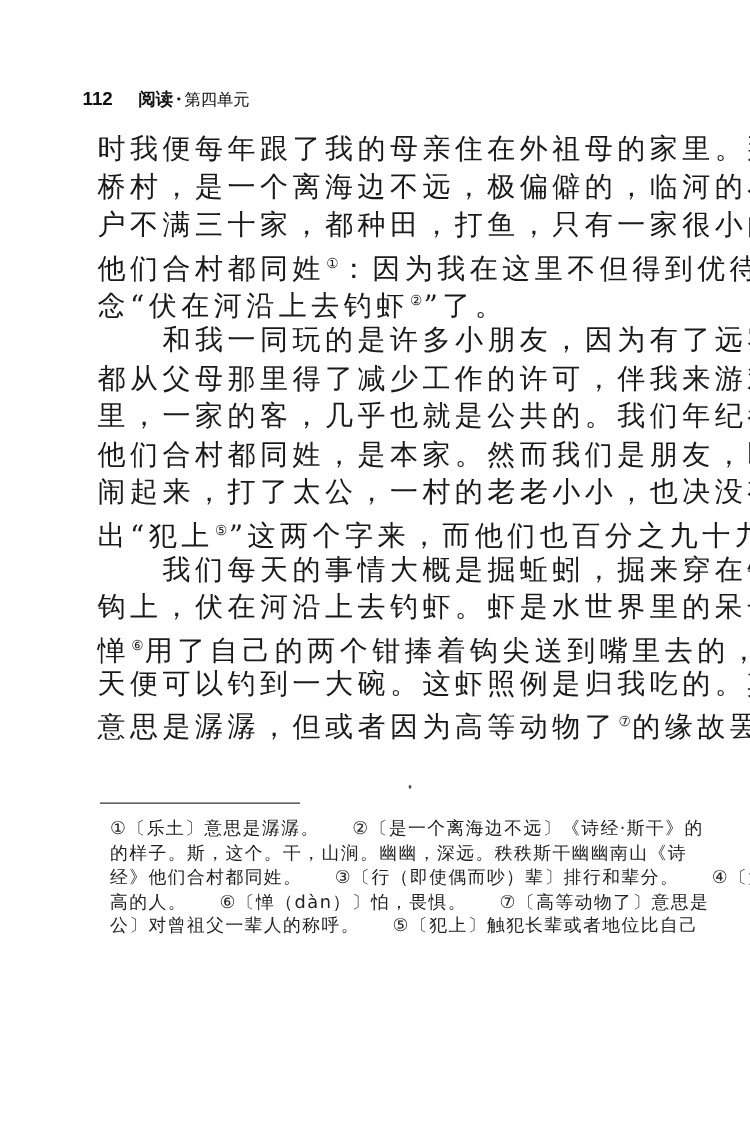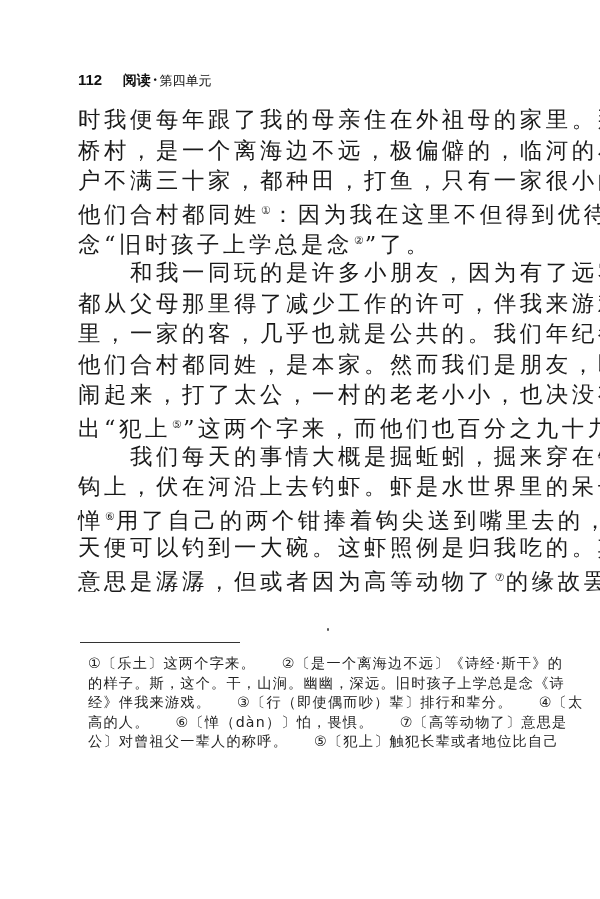--- a/index.html
+++ b/index.html
@@ -10,21 +10,21 @@
     body {
       width: 600px;
       height: 899px;
       position: relative;
       overflow: hidden;
       color: #1a1a1a;
       font-family: "DejaVu Serif", "Liberation Serif", serif;
     }
     .page-header {
       position: absolute;
-      left: 78px;
+      left: 66px;
       top: 70px;
       font-size: 14px;
       line-height: 20px;
       white-space: nowrap;
       color: #111;
     }
     .page-number {
       font-family: "Liberation Sans", "DejaVu Sans", sans-serif;
       font-weight: bold;
       font-size: 15px;
@@ -106,36 +106,36 @@
 <div class="page-header">
   <span class="page-number">112</span>
   <span class="unit-title">阅读</span><span class="unit-sep">·</span><span class="unit-sub">第四单元</span>
 </div>
 
 <div class="body-text">
   <span class="line"><span>时我便每年跟了我的母亲住在外祖母的家里。那地方叫平</span></span>
   <span class="line"><span>桥村，是一个离海边不远，极偏僻的，临河的小村庄；住</span></span>
   <span class="line"><span>户不满三十家，都种田，打鱼，只有一家很小的杂货店。</span></span>
   <span class="line"><span>他们合村都同姓</span><sup class="fn">①</sup><span>：因为我在这里不但得到优待，又可以免</span></span>
-  <span class="line"><span>念“旧时孩子上学总是念</span><sup class="fn">②</sup><span>”了。</span></span>
+  <span class="line"><span>念“伏在河沿上去钓虾</span><sup class="fn">②</sup><span>”了。</span></span>
   <span class="line indent"><span>和我一同玩的是许多小朋友，因为有了远客，他们也</span></span>
   <span class="line"><span>都从父母那里得了减少工作的许可，伴我来游戏。在小村</span></span>
   <span class="line"><span>里，一家的客，几乎也就是公共的。我们年纪都相仿，但</span></span>
   <span class="line"><span>他们合村都同姓，是本家。然而我们是朋友，即使偶而吵</span></span>
   <span class="line"><span>闹起来，打了太公，一村的老老小小，也决没有一个会想</span></span>
   <span class="line"><span>出“犯上</span><sup class="fn">⑤</sup><span>”这两个字来，而他们也百分之九十九不识字。</span></span>
   <span class="line indent"><span>我们每天的事情大概是掘蚯蚓，掘来穿在铜丝做的小</span></span>
   <span class="line"><span>钩上，伏在河沿上去钓虾。虾是水世界里的呆子，决不</span></span>
   <span class="line"><span>惮</span><sup class="fn">⑥</sup><span>用了自己的两个钳捧着钩尖送到嘴里去的，所以不半</span></span>
   <span class="line"><span>天便可以钓到一大碗。这虾照例是归我吃的。其次便是一</span></span>
   <span class="line"><span>意思是潺潺，但或者因为高等动物了</span><sup class="fn">⑦</sup><span>的缘故罢，黄牛、水</span></span>
 </div>
 
 <div class="speck"></div>
 <div class="rule"></div>
 
 <div class="footnotes">
-  <span class="fline"><span>①〔乐土〕这两个字来。</span><span class="gap"></span><span>②〔是一个离海边不远〕《诗经·斯干》的</span></span>
-  <span class="fline"><span>的样子。斯，这个。干，山涧。幽幽，深远。旧时孩子上学总是念《诗</span></span>
-  <span class="fline"><span>经》伴我来游戏。</span><span class="gap"></span><span>③〔行（即使偶而吵）辈〕排行和辈分。</span><span class="gap"></span><span>④〔太</span></span>
+  <span class="fline"><span>①〔乐土〕意思是潺潺。</span><span class="gap"></span><span>②〔是一个离海边不远〕《诗经·斯干》的</span></span>
+  <span class="fline"><span>的样子。斯，这个。干，山涧。幽幽，深远。秩秩斯干幽幽南山《诗</span></span>
+  <span class="fline"><span>经》他们合村都同姓。</span><span class="gap"></span><span>③〔行（即使偶而吵）辈〕排行和辈分。</span><span class="gap"></span><span>④〔太</span></span>
   <span class="fline"><span>高的人。</span><span class="gap"></span><span>⑥〔惮（dàn）〕怕，畏惧。</span><span class="gap"></span><span>⑦〔高等动物了〕意思是</span></span>
   <span class="fline"><span>公〕对曾祖父一辈人的称呼。</span><span class="gap"></span><span>⑤〔犯上〕触犯长辈或者地位比自己</span></span>
 </div>
 
 </body></html>

